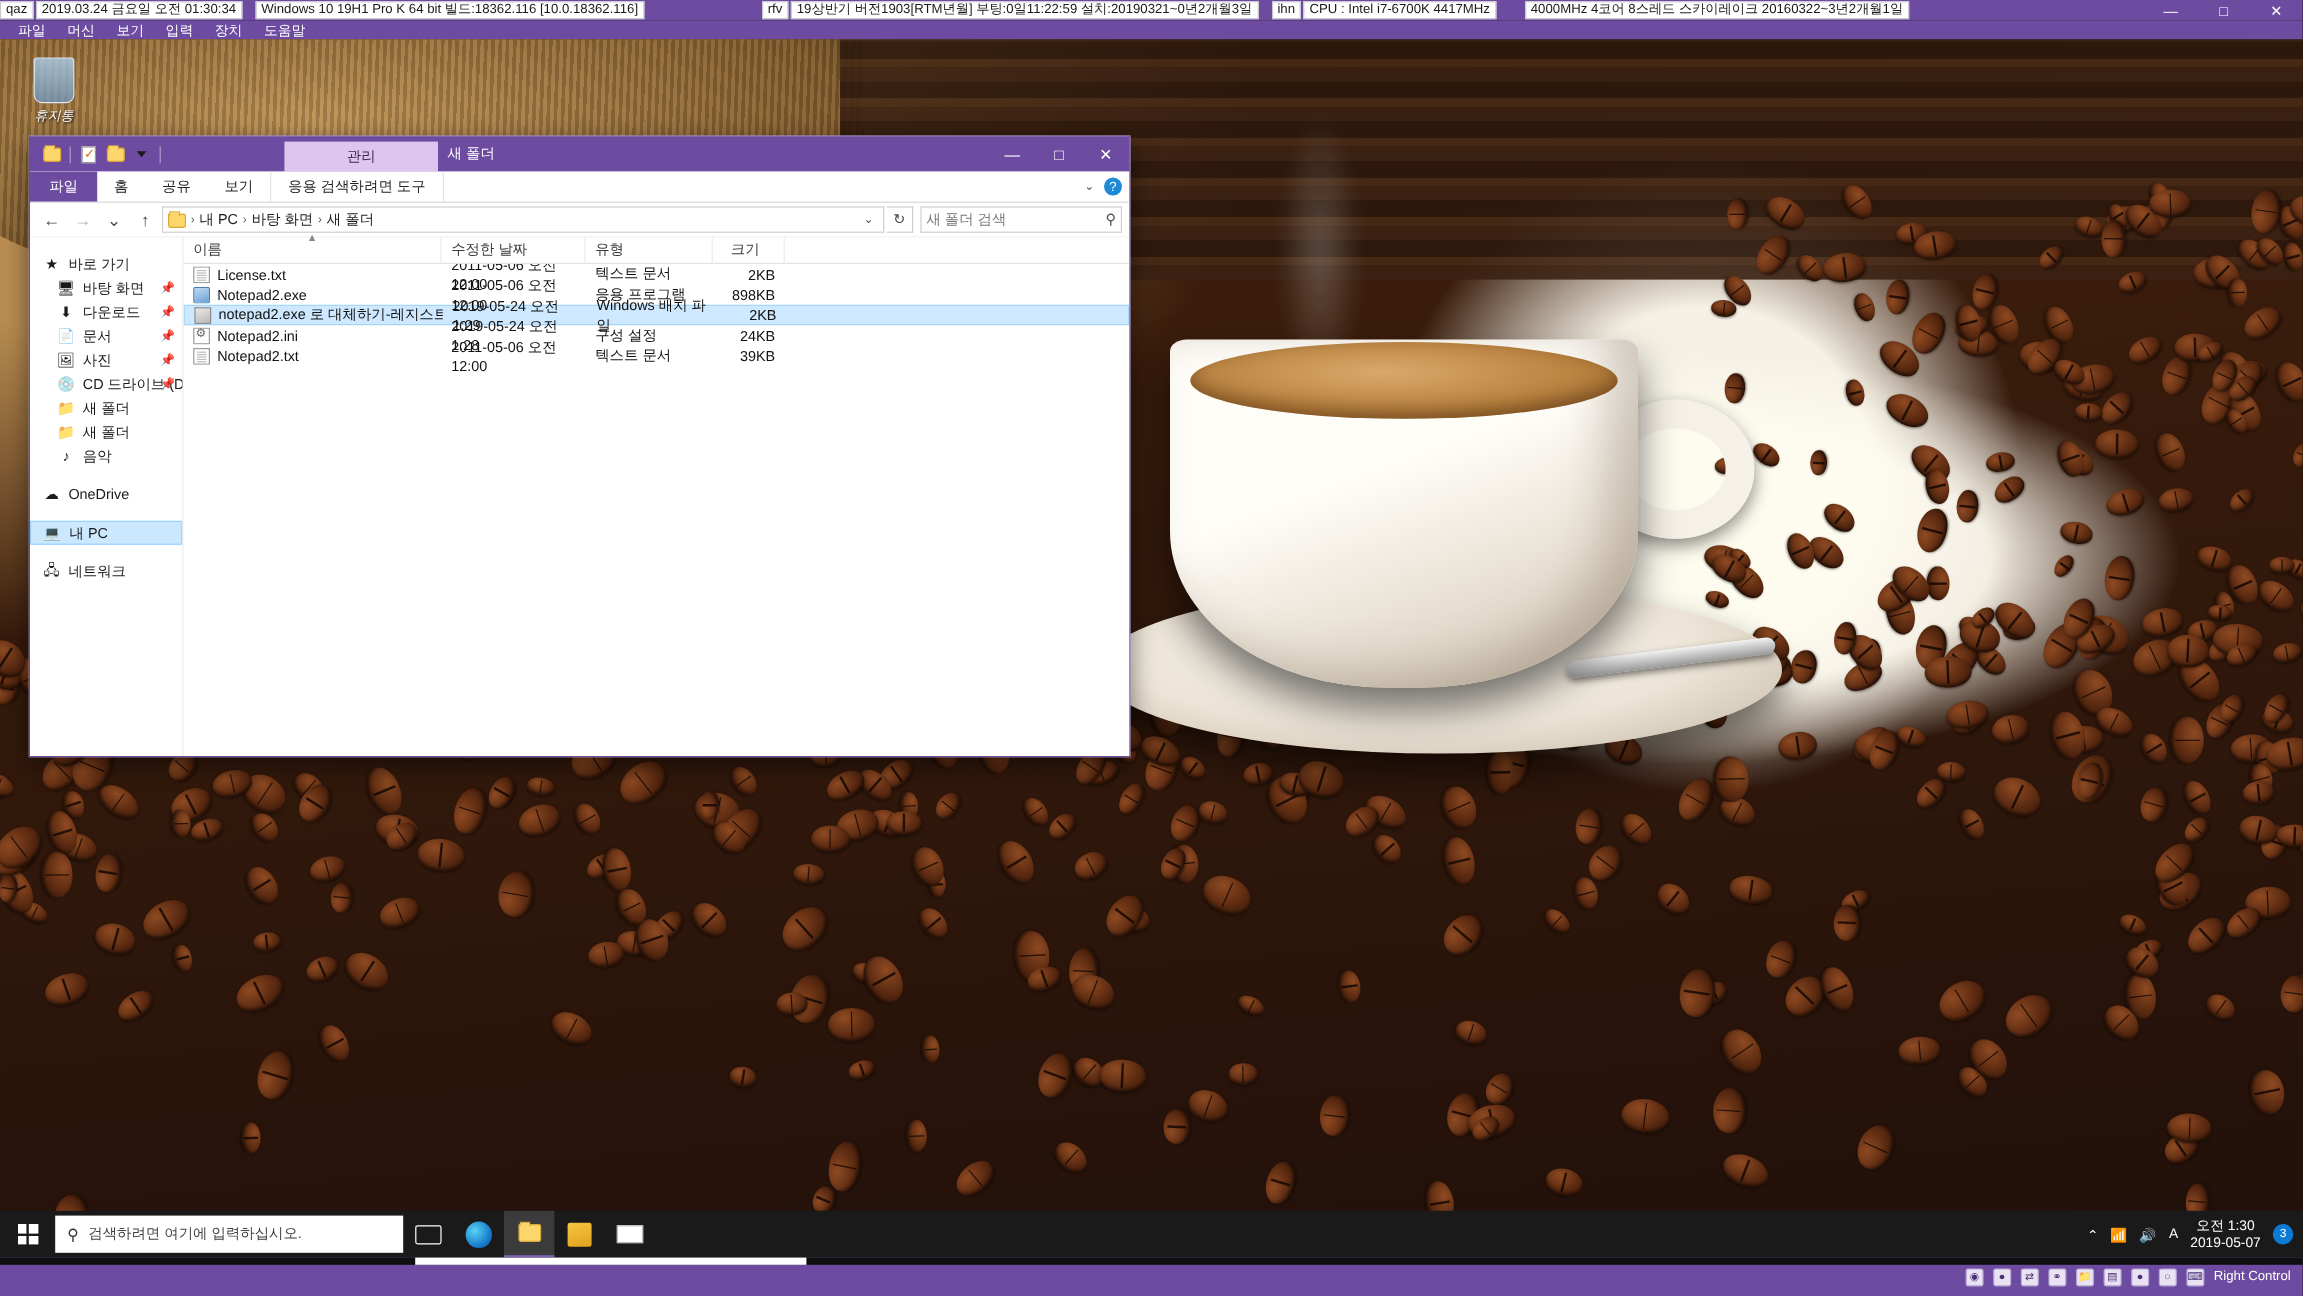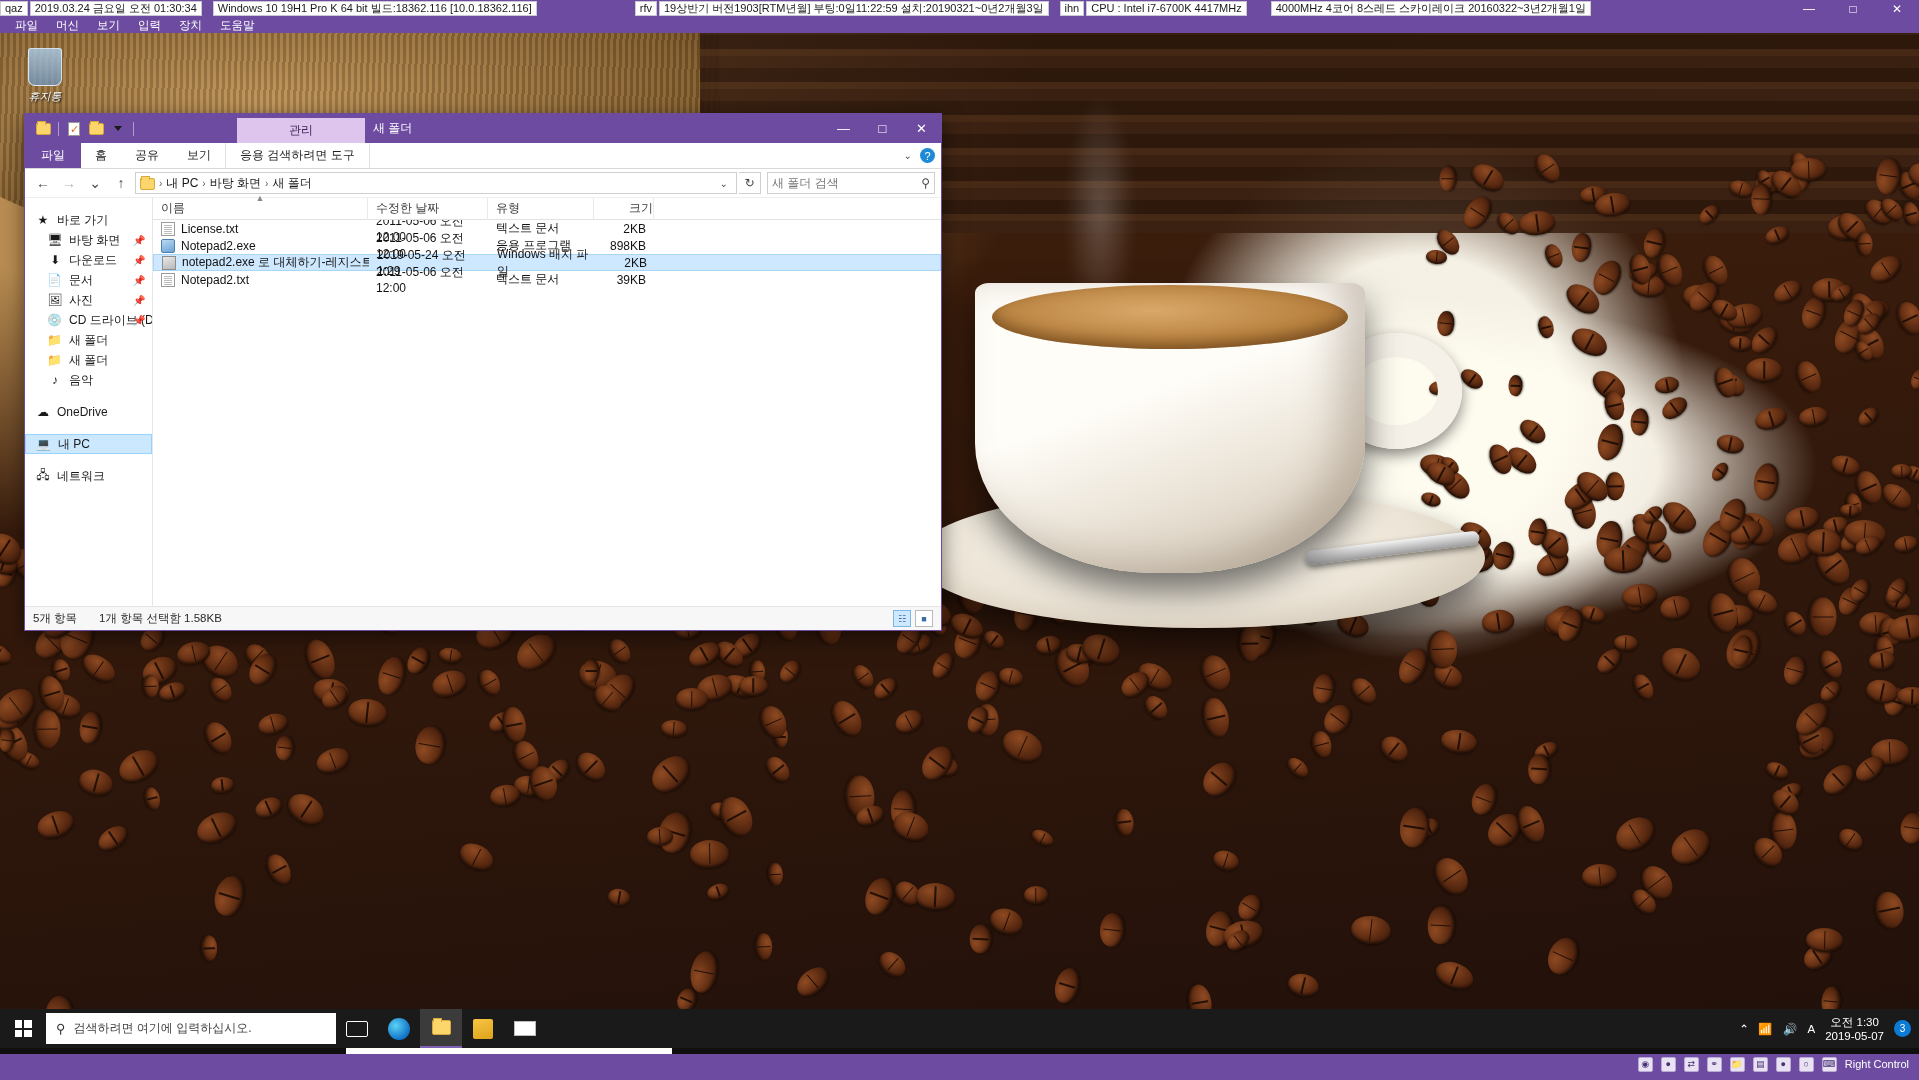--- a/index.html
+++ b/index.html
@@ -231,21 +231,21 @@
     height: 22px; display: flex; align-items: center; border-bottom: 1px solid #e2e2e2;
     font-size: 12px; color: #3a3a3a; position: relative;
   }
   .col {
     height: 22px; display: flex; align-items: center; padding-left: 8px;
     border-right: 1px solid #eaeaea; position: relative;
   }
   .col.name { width: 215px; }
   .col.date { width: 120px; }
   .col.type { width: 106px; align-items: center; }
-  .col.size { width: 60px; justify-content: flex-end; padding-right: 0; }
+  .col.size { width: 60px; justify-content: flex-end; padding-right: 20px; }
   .sort-arrow {
     position: absolute; left: 50%; top: -5px; transform: translateX(-50%);
     color: #8a8a8a; font-size: 9px;
   }
   .rows { flex: 1; overflow: hidden; }
   .row {
     height: 17px; display: flex; align-items: center; font-size: 12px; color: #121212;
   }
   .row.selected { background: #cde8ff; border: 1px solid #a8d6f7; }
   .cell { display: flex; align-items: center; }
@@ -1066,39 +1066,40 @@
               <div class="cell name">
                 <div class="fi bat"></div>
                 <span>notepad2.exe 로 대체하기-레지스트리.bat</span>
               </div>
               <div class="cell date">2019-05-24 오전 1:29</div>
               <div class="cell type">Windows 배치 파일</div>
               <div class="cell size">2KB</div>
             </div>
             <div class="row">
               <div class="cell name">
+                <div class="fi ini"></div>
+                <span>Notepad2.ini</span>
+              </div>
+              <div class="cell date">2019-05-24 오전 1:28</div>
+              <div class="cell type">구성 설정</div>
+              <div class="cell size">24KB</div>
+            </div>
+            <div class="row">
+              <div class="cell name">
                 <div class="fi txt"></div>
                 <span>Notepad2.txt</span>
               </div>
               <div class="cell date">2011-05-06 오전 12:00</div>
               <div class="cell type">텍스트 문서</div>
               <div class="cell size">39KB</div>
             </div>
           </div>
       </div>
     </div>
 
-    <div class="ex-status">
-      <span>5개 항목</span>
-      <span>1개 항목 선택함 1.58KB</span>
-      <div class="status-views">
-        <div class="vbtn active">☷</div>
-        <div class="vbtn">■</div>
-      </div>
-    </div>
   </div>
 
   <div class="taskbar">
     <div class="start">
       <div class="winlogo">
           <div></div>
           <div></div>
           <div></div>
           <div></div>
         </div>

